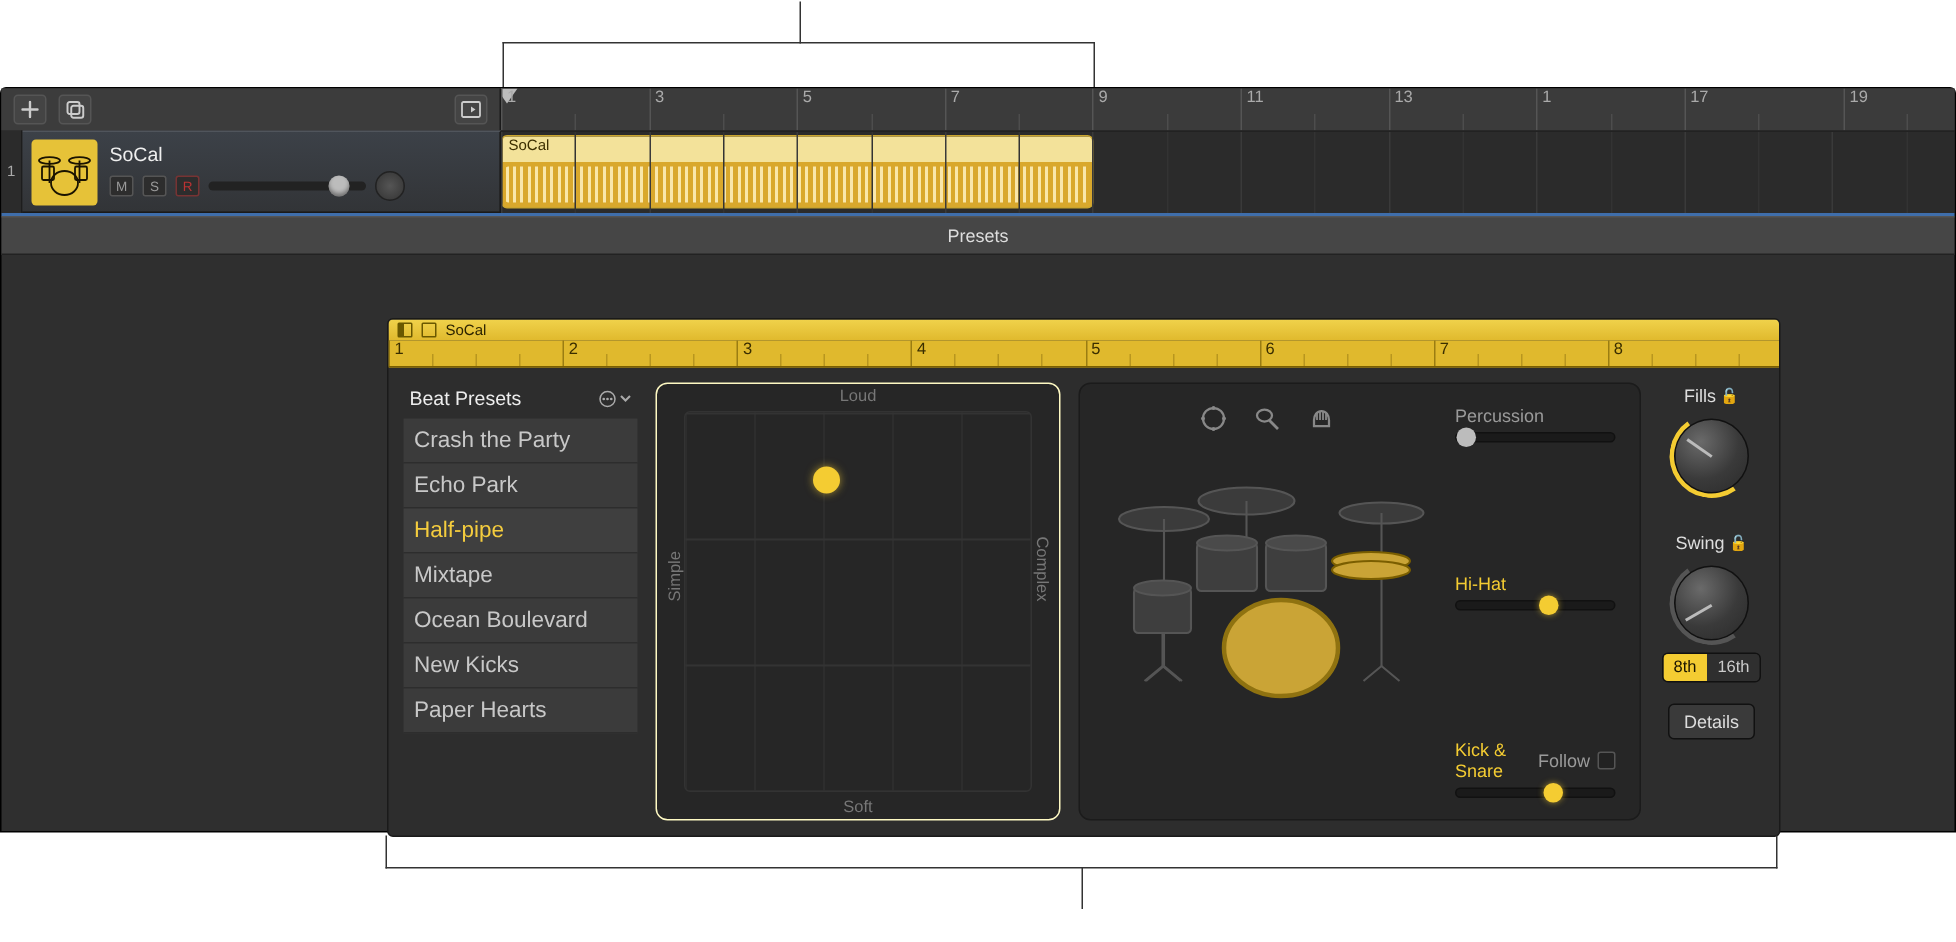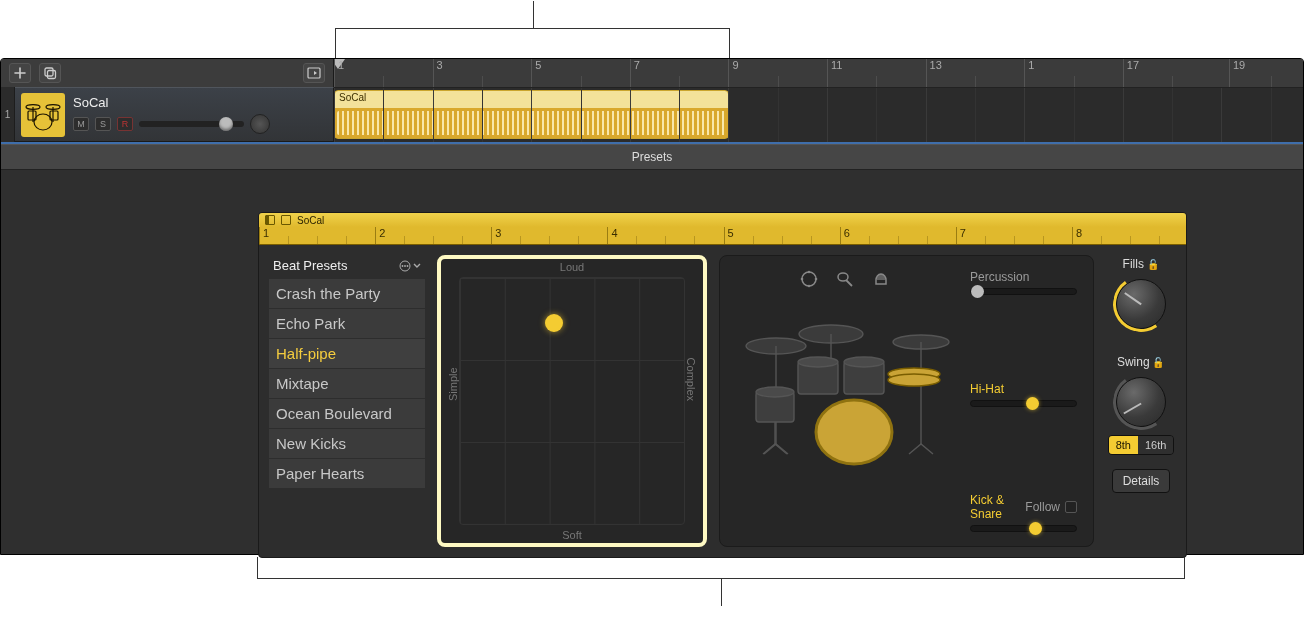--- a/index.html
+++ b/index.html
@@ -136,21 +136,21 @@
     padding:3px 4px 6px 4px;
   }
   .presets-head .more { color:#bbb; font-size:11px; display:flex;align-items:center;gap:2px; }
   .preset-item {
     padding:6px 7px; background:#3b3b3b; color:#c8c8c8; font-size:15px; border-bottom:1px solid #2d2d2d;
     cursor:pointer;
   }
   .preset-item.selected { color:#f4cc3e; background:#3f3f3f; }
 
   
-  .xy-wrap { width:270px; background:#262626; border-radius:8px; position:relative; border:4px solid #fef9c3; }
+  .xy-wrap { width:270px; background:#262626; border-radius:8px; position:relative; border:1px solid #fef9c3; }
   .xy-label { position:absolute; color:#777; font-size:11px; }
   .xy-label.top { top:2px; left:50%; transform:translateX(-50%); }
   .xy-label.bottom { bottom:2px; left:50%; transform:translateX(-50%); }
   .xy-label.left { left:3px; top:50%; transform:translateY(-50%) rotate(-90deg); transform-origin:left center; }
   .xy-label.right { right:3px; top:50%; transform:translateY(-50%) rotate(90deg); transform-origin:right center; }
   .xy-grid { position:absolute; inset:18px; background:
     linear-gradient(#333 1px, transparent 1px) 0 0/100% 33.33%,
     linear-gradient(90deg,#333 1px, transparent 1px) 0 0/20% 100%;
     border:1px solid #333; border-radius:4px;
   }

